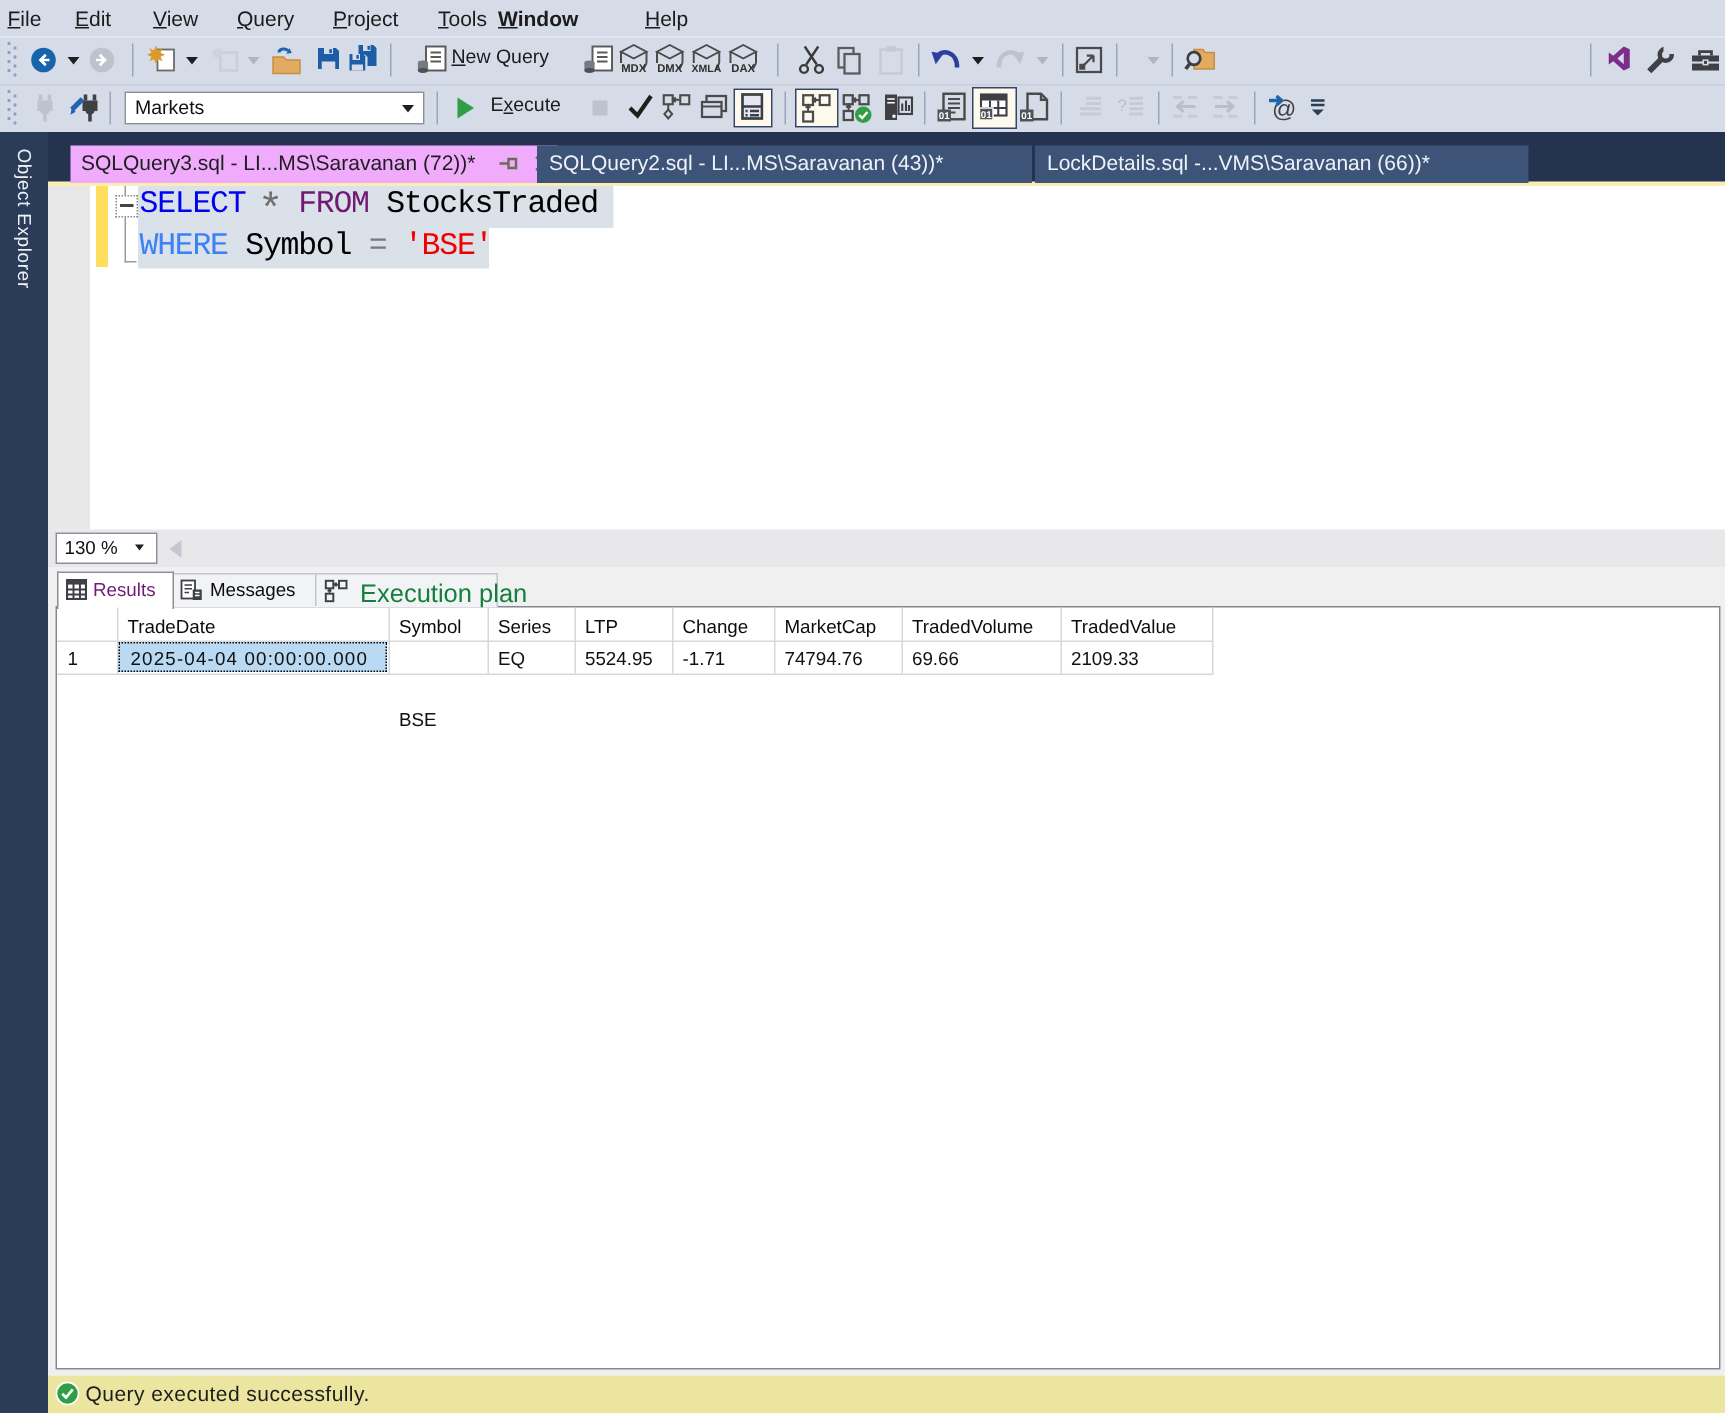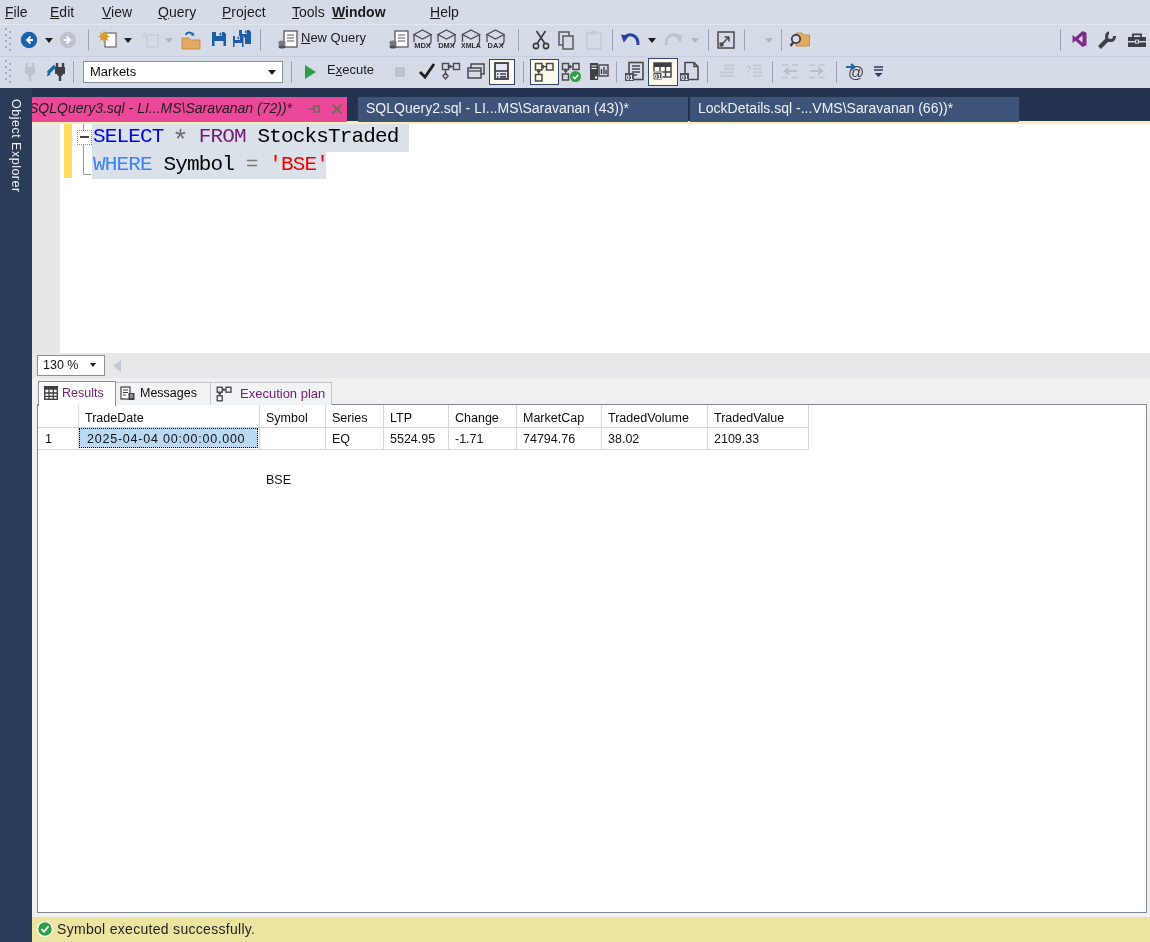--- a/index.html
+++ b/index.html
@@ -311,21 +311,21 @@
       <path d="M1 6 h8 M6 3 l3.5 3 -3.5 3" stroke="#1f64ad" stroke-width="2.2" fill="none"></path>
     </svg>
     <svg class="ico" style="left:872px;top:9px;" width="13" height="13" viewBox="0 0 13 13">
       <path d="M2 2 h9 M2 5 h9" stroke="#2b3c59" stroke-width="1.6"></path>
       <path d="M2.5 8 h8 L6.5 12 Z" fill="#2b3c59"></path>
     </svg>
   </div>
 
   <div class="abs navy"></div>
   <div class="abs" style="left:31px;top:121px;width:1119px;height:3px;background:#f9efb5;"></div>
-  <div class="tab" style="left:22px;width:325px;background:#ec4899;color:#1e1e1e;font-style:italic;">
+  <div class="tab" style="left:47px;width:325px;background:#f0abfc;color:#1e1e1e;">
     <span style="position:absolute;left:7px;top:3px;">SQLQuery3.sql - LI...MS\Saravanan (72))*</span>
     <svg style="position:absolute;left:285px;top:5px;" width="14" height="14" viewBox="0 0 14 14">
       <path d="M1 7 H7 M7 4 h5 v6 h-5 z M12 4 v6" stroke="#6e6a58" stroke-width="1.6" fill="none"></path>
     </svg>
     <svg style="position:absolute;left:308px;top:5px;" width="14" height="14" viewBox="0 0 14 14">
       <path d="M2.5 2.5 L11.5 11.5 M11.5 2.5 L2.5 11.5" stroke="#6e6a58" stroke-width="1.8"></path>
     </svg>
   </div>
   <div class="tab" style="left:358px;width:330px;background:#3d5378;color:#eef2f8;">
     <span style="position:absolute;left:8px;top:3px;">SQLQuery2.sql - LI...MS\Saravanan (43))*</span>
@@ -379,21 +379,21 @@
     <rect x="8.5" y="7" width="6" height="7" fill="#3f3f46"></rect>
     <path d="M10 9 h3 M10 11 h3" stroke="#fff" stroke-width="0.9"></path>
   </svg>
   <div class="abs" style="left:140px;top:386px;font-size:12.5px;color:#0c0c0c;">Messages</div>
   <svg class="abs" style="left:216px;top:386px;" width="16" height="16" viewBox="0 0 16 16">
     <rect x="1.2" y="1.2" width="5" height="5" fill="none" stroke="#3f3f46" stroke-width="1.3"></rect>
     <rect x="10" y="1.2" width="5" height="5" fill="none" stroke="#3f3f46" stroke-width="1.3"></rect>
     <rect x="1.2" y="9.8" width="5" height="5" fill="none" stroke="#3f3f46" stroke-width="1.3"></rect>
     <path d="M9.6 3.7 h-2.4 M8.4 2.5 l-1.5 1.2 1.5 1.2 M3.7 9.4 v-2.4 M2.5 8.2 l1.2 -1.5 1.2 1.5" stroke="#3f3f46" stroke-width="1.1" fill="none"></path>
   </svg>
-  <div class="abs" style="left:240px;top:386px;font-size:13px;color:#701a75;">Execution plan</div>
+  <div class="abs" style="left:240px;top:386px;font-size:17px;color:#15803d;">Execution plan</div>
 
   <div class="gridline" style="left:78px;top:405px;width:1px;height:44px;"></div>
   <div class="gridline" style="left:259px;top:405px;width:1px;height:44px;"></div>
   <div class="gridline" style="left:325px;top:405px;width:1px;height:44px;"></div>
   <div class="gridline" style="left:383px;top:405px;width:1px;height:44px;"></div>
   <div class="gridline" style="left:448px;top:405px;width:1px;height:44px;"></div>
   <div class="gridline" style="left:516px;top:405px;width:1px;height:44px;"></div>
   <div class="gridline" style="left:601px;top:405px;width:1px;height:44px;"></div>
   <div class="gridline" style="left:707px;top:405px;width:1px;height:44px;"></div>
   <div class="gridline" style="left:808px;top:405px;width:1px;height:44px;"></div>
@@ -411,22 +411,22 @@
 
   <div class="abs" style="left:79px;top:428px;width:179px;height:20px;background:#b9daf2;border:1px dotted #000;box-sizing:border-box;"></div>
 
   <div class="dcell" style="left:45px;">1</div>
   <div class="dcell" style="left:87px;letter-spacing:0.78px;">2025-04-04 00:00:00.000</div>
   <div class="dcell" style="left:266px;margin-top:41px;">BSE</div>
   <div class="dcell" style="left:332px;">EQ</div>
   <div class="dcell" style="left:390px;">5524.95</div>
   <div class="dcell" style="left:455px;">-1.71</div>
   <div class="dcell" style="left:523px;">74794.76</div>
-  <div class="dcell" style="left:608px;">38.02</div>
+  <div class="dcell" style="left:608px;">69.66</div>
   <div class="dcell" style="left:714px;">2109.33</div>
 
   <div class="abs" style="left:32px;top:917px;width:1118px;height:25px;background:#ece5a0;"></div>
   <svg class="abs" style="left:37px;top:921px;" width="16" height="16" viewBox="0 0 16 16">
     <circle cx="8" cy="8" r="7.4" fill="#2f9e44" stroke="#ffffff" stroke-width="1.2"></circle>
     <path d="M4.5 8.2 L7 10.7 L11.5 5.2" stroke="#ffffff" stroke-width="1.8" fill="none"></path>
   </svg>
-  <div class="abs" style="left:57px;top:921px;font-size:14px;letter-spacing:0.3px;color:#1d1d1d;">Symbol executed successfully.</div>
+  <div class="abs" style="left:57px;top:921px;font-size:14px;letter-spacing:0.3px;color:#1d1d1d;">Query executed successfully.</div>
 </div>
 
 </body></html>

